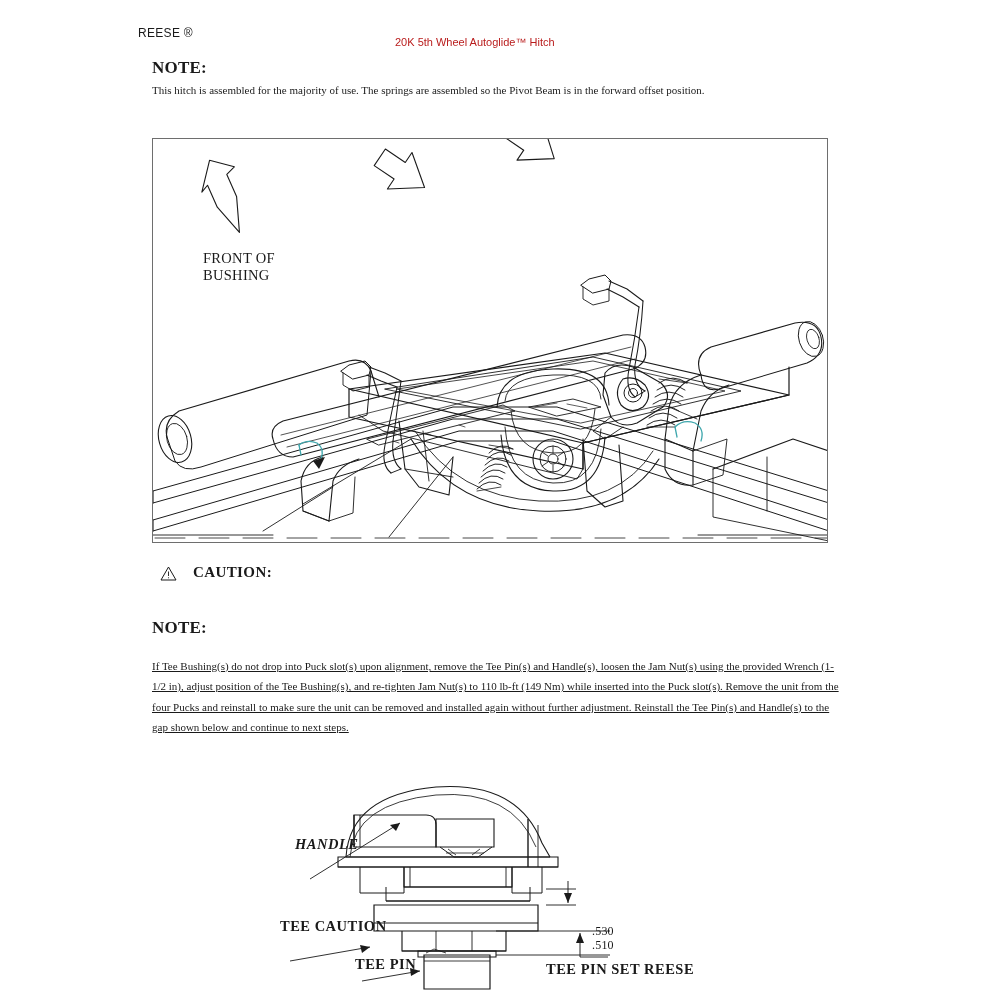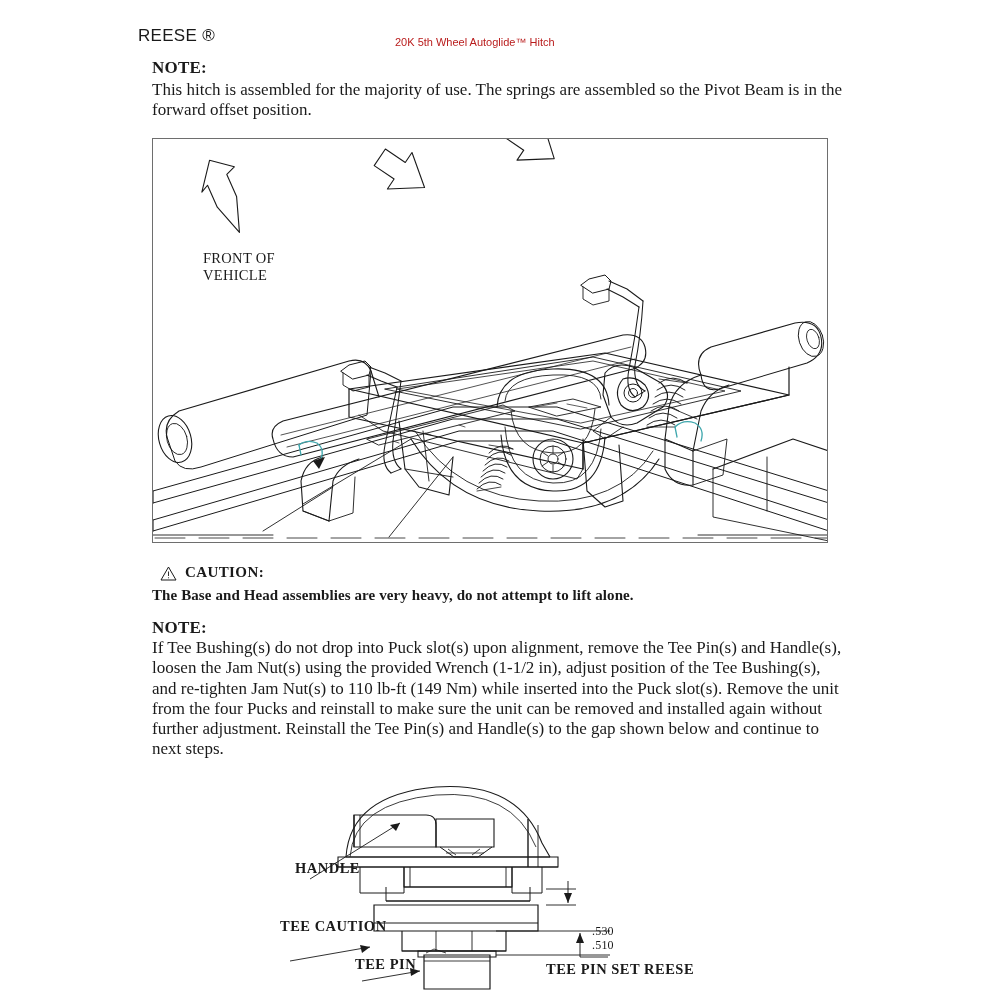--- a/index.html
+++ b/index.html
@@ -16,21 +16,21 @@
     color: #1a1a1a;
     overflow: hidden;
   }
 
   
   #header-brand {
     position: absolute;
     left: 138px;
     top: 26px;
     font-family: "Liberation Sans", "DejaVu Sans", sans-serif;
-    font-size: 17px;
+    font-size: 12px;
     color: #1a1a1a;
     letter-spacing: 0.3px;
     white-space: nowrap;
   }
   #header-title {
     position: absolute;
     left: 395px;
     top: 36px;
     font-family: "Liberation Sans", "DejaVu Sans", sans-serif;
     font-size: 11px;
@@ -38,21 +38,21 @@
     white-space: nowrap;
   }
 
   
   .note-heading {
     font-weight: bold;
     font-size: 17px;
     letter-spacing: 0.2px;
   }
   .body-text {
-    font-size: 17px;
+    font-size: 11px;
     line-height: 20.3px;
   }
   .bold-body {
     font-weight: bold;
     font-size: 15px;
     line-height: 20px;
     letter-spacing: 0.1px;
   }
 
   #note1 {
@@ -90,60 +90,60 @@
   
   #caution-block {
     position: absolute;
     left: 160px;
     top: 564px;
     width: 690px;
   }
   #caution-head-row {
     display: flex;
     align-items: flex-end;
-    gap: 8px;
+    gap: 16px;
   }
   #caution-triangle { display: block; }
   #caution-word {
     font-weight: bold;
     font-size: 15px;
     letter-spacing: 0.4px;
   }
   #caution-text {
     margin-top: 4px;
     margin-left: -8px;
   }
 
   
   #note2 {
     position: absolute;
     left: 152px;
     top: 618px;
     width: 695px;
   }
-  #note2 .body-text { margin-top: 0; }
+  #note2 .body-text { margin-top: 18px; text-decoration: underline; }
 
   
   #detail-drawing {
     position: absolute;
     left: 250px;
     top: 775px;
     width: 500px;
     height: 215px;
   }
   #detail-drawing svg { display: block; }
 
   .callout {
     position: absolute;
     font-size: 14.5px;
     font-weight: bold;
     letter-spacing: 0.5px;
     white-space: nowrap;
   }
-  #callout-handle   { left: 295px; top: 860px; }
+  #callout-handle   { left: 295px; top: 836px; font-style: italic; }
   #callout-bushing  { left: 280px; top: 918px; }
   #callout-teepin   { left: 355px; top: 956px; }
   #callout-setheight{ left: 546px; top: 961px; }
 
   #dim-stack {
     position: absolute;
     left: 592px;
     top: 925px;
     font-size: 12px;
     line-height: 13.5px;
@@ -297,34 +297,33 @@
         <path d="M60 64 L60 40 L52 44 L72 18 L92 34 L82 38 L82 62 L70 96 Z" stroke-width="1.1" fill="#ffffff" transform="rotate(-24 72 56)"></path>
 
         <path d="M222 24 L246 24 L246 12 L276 34 L246 56 L246 44 L222 44 Z" stroke-width="1.1" fill="#ffffff" transform="rotate(34 250 34)"></path>
 
         <path d="M350 -8 L376 -8 L376 -20 L406 4 L376 26 L376 14 L350 14 Z" stroke-width="1.1" fill="#ffffff" transform="rotate(34 378 4)"></path>
       </g>
     </svg>
   </div>
 
   <div id="front-of-vehicle-label">FRONT OF
-VEHICLE</div>
+BUSHING</div>
 
   <div id="caution-block">
     <div id="caution-head-row">
       <span>
         <svg id="caution-triangle" width="17" height="15" viewBox="0 0 17 15">
           <path d="M8.5 1 L16 14 L1 14 Z" fill="none" stroke="#1a1a1a" stroke-width="1"></path>
           <path d="M8.5 5.5 L8.5 10" stroke="#1a1a1a" stroke-width="0.9"></path>
           <circle cx="8.5" cy="11.7" r="0.55" fill="#1a1a1a"></circle>
         </svg>
       </span>
       <span id="caution-word">CAUTION:</span>
     </div>
-    <div id="caution-text" class="bold-body">The Base and Head assemblies are very heavy, do not attempt to lift alone.</div>
   </div>
 
   <div id="note2">
     <div class="note-heading">NOTE:</div>
     <div class="body-text">If Tee Bushing(s) do not drop into Puck slot(s) upon alignment, remove the Tee Pin(s) and Handle(s), loosen the Jam Nut(s) using the provided Wrench (1-1/2 in), adjust position of the Tee Bushing(s), and re-tighten Jam Nut(s) to 110 lb-ft (149 Nm) while inserted into the Puck slot(s). Remove the unit from the four Pucks and reinstall to make sure the unit can be removed and installed again without further adjustment.  Reinstall the Tee Pin(s) and Handle(s) to the gap shown below and continue to next steps.</div>
   </div>
 
   <div id="detail-drawing">
     <svg width="500" height="215" viewBox="0 0 500 215">
       <g fill="none" stroke="#1a1a1a" stroke-width="1.1" stroke-linejoin="miter" stroke-linecap="butt">

